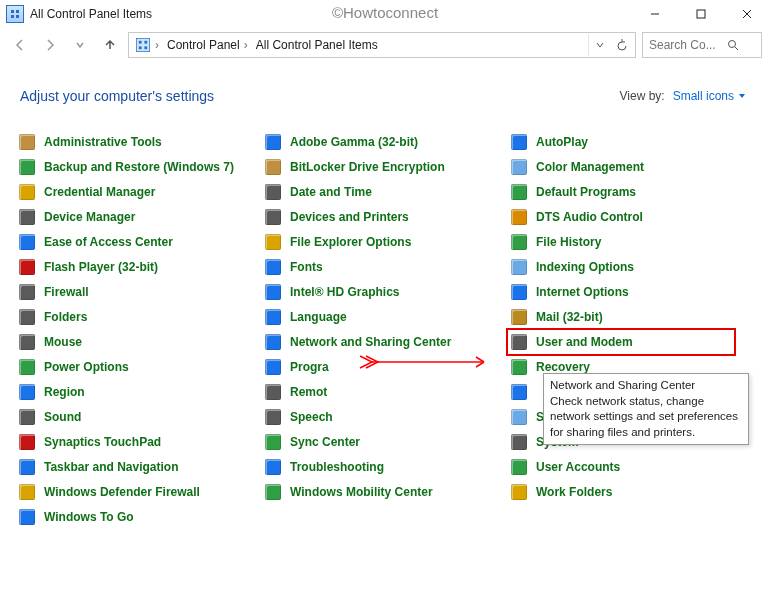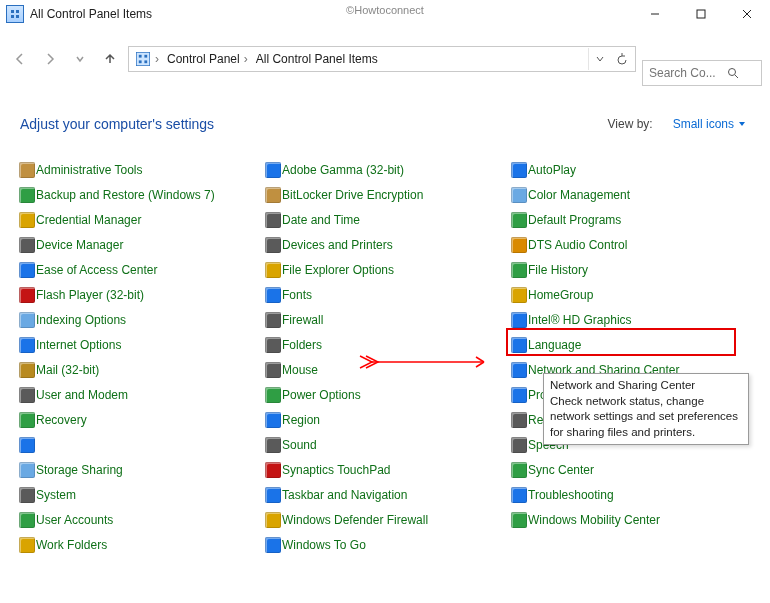--- a/index.html
+++ b/index.html
@@ -28,21 +28,21 @@
     background: linear-gradient(#cde5ff,#a8d0ff);
     margin-right: 6px;
     display: flex; align-items: center; justify-content: center;
   }
   .titlebar .app-icon svg { width:10px; height:10px; }
   .titlebar .title { flex: 0 0 auto; font-size: 12px; }
   .titlebar .center-watermark {
     position: absolute;
     left: 50%; transform: translateX(-50%);
     top: 4px;
-    font-size: 11px;
+    font-size: 15px;
     color: #888;
   }
   .titlebar .win-controls {
     position: absolute;
     right: 0; top: 0;
     display: flex;
     height: 28px;
   }
   .win-btn {
     width: 46px; height: 28px;
@@ -97,21 +97,20 @@
   .addr-rightbtn:last-of-type { border-left: none; }
   .refreshbtn svg, .dropbtn svg { width:12px; height:12px; stroke:#555; fill:none; }
   .searchbox {
     width: 110px; height: 24px;
     border: 1px solid #c9c9c9;
     display:flex; align-items:center;
     padding: 0 4px;
     color: #888;
     gap:4px;
     position: relative;
-    margin-top: 28px;
   }
   .searchbox input {
     border:none; outline:none; width: 72px; font-size:12px; color:#888; background:transparent;
   }
   .searchbox .mag { width:12px; height:12px; stroke:#555; fill:none; }
 
   
   .header-area {
     display: flex;
     justify-content: space-between;
@@ -119,39 +118,41 @@
     padding: 26px 24px 10px 20px;
   }
   .header-area h1 {
     margin: 0;
     font-weight: 400;
     font-size: 14px;
     color: #1a4ea6;
   }
   .viewby {
     font-size: 12px;
-    display: flex; align-items: center; gap: 20px; justify-content: space-between;
+    display: flex; align-items: center; gap: 8px; justify-content: space-between;
   }
   .viewby .lbl { color: #444; }
   .viewby .val { color: #0b6bd4; cursor: pointer; display:flex; align-items:center; gap:4px;}
   .viewby .val svg { width:8px;height:8px; fill:#0b6bd4; }
 
   
   .panel-grid {
     display: grid;
     grid-template-columns: repeat(3, 240px);
     column-gap: 6px;
     row-gap: 5px;
     padding: 18px 10px 0 18px;
   }
   .cp-item {
     display: flex;
     align-items: center;
+    gap: 8px;
     height: 20px;
     cursor: pointer;
+    font-weight: bold;
   }
   .cp-item .ico {
     width: 18px; height: 18px;
     flex: 0 0 18px;
     display:flex; align-items:center; justify-content:center;
   }
   .cp-item .label {
     font-size: 12px;
     color: #0f7018;
   }
@@ -398,26 +399,20 @@
       <span class="label">Flash Player (32-bit)</span>
     </div>
     <div class="cp-item">
       <span class="ico">
         <span class="sq" style="background:#1a73e8; box-shadow:inset 0 0 0 1px rgba(0,0,0,.15), inset 2px 2px 0 rgba(255,255,255,.4);"></span>
       </span>
       <span class="label">Fonts</span>
     </div>
     <div class="cp-item">
       <span class="ico">
-        <span class="sq" style="background:#d9a400; box-shadow:inset 0 0 0 1px rgba(0,0,0,.15), inset 2px 2px 0 rgba(255,255,255,.4);"></span>
-      </span>
-      <span class="label">HomeGroup</span>
-    </div>
-    <div class="cp-item">
-      <span class="ico">
         <span class="sq" style="background:#6aa9e3; box-shadow:inset 0 0 0 1px rgba(0,0,0,.15), inset 2px 2px 0 rgba(255,255,255,.4);"></span>
       </span>
       <span class="label">Indexing Options</span>
     </div>
     <div class="cp-item">
       <span class="ico">
         <span class="sq" style="background:#5a5a5a; box-shadow:inset 0 0 0 1px rgba(0,0,0,.15), inset 2px 2px 0 rgba(255,255,255,.4);"></span>
       </span>
       <span class="label">Firewall</span>
     </div>

